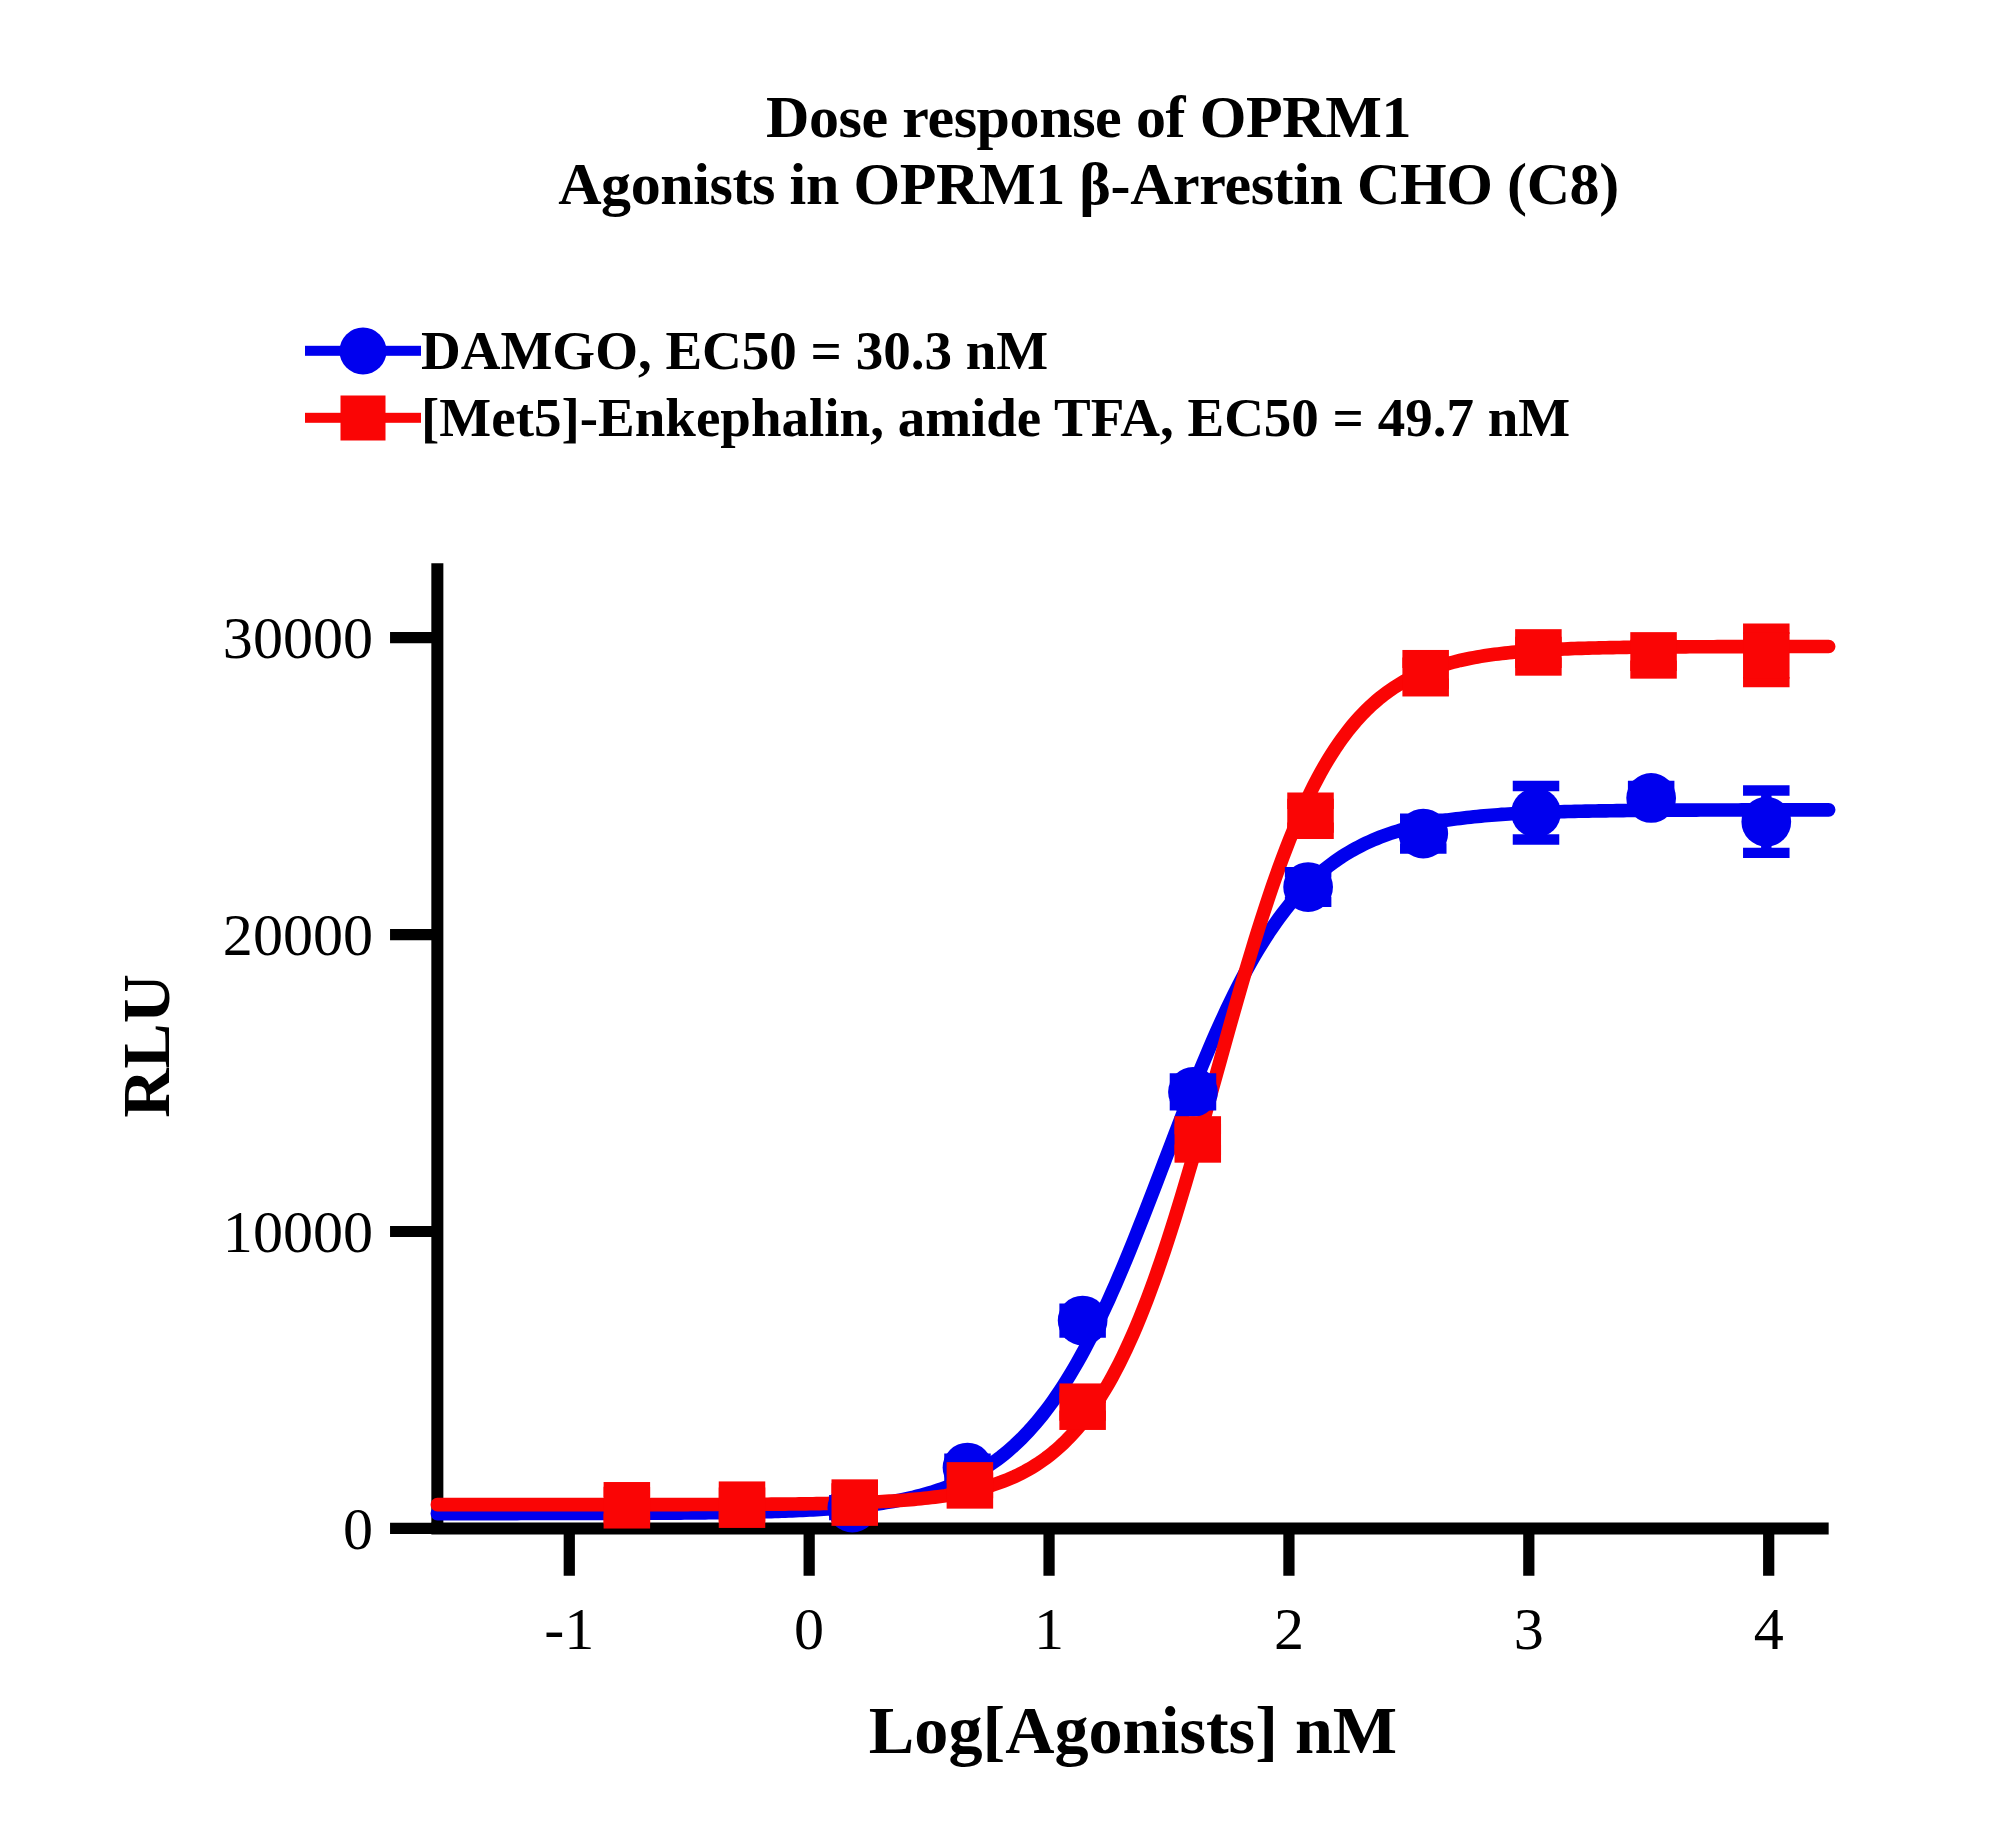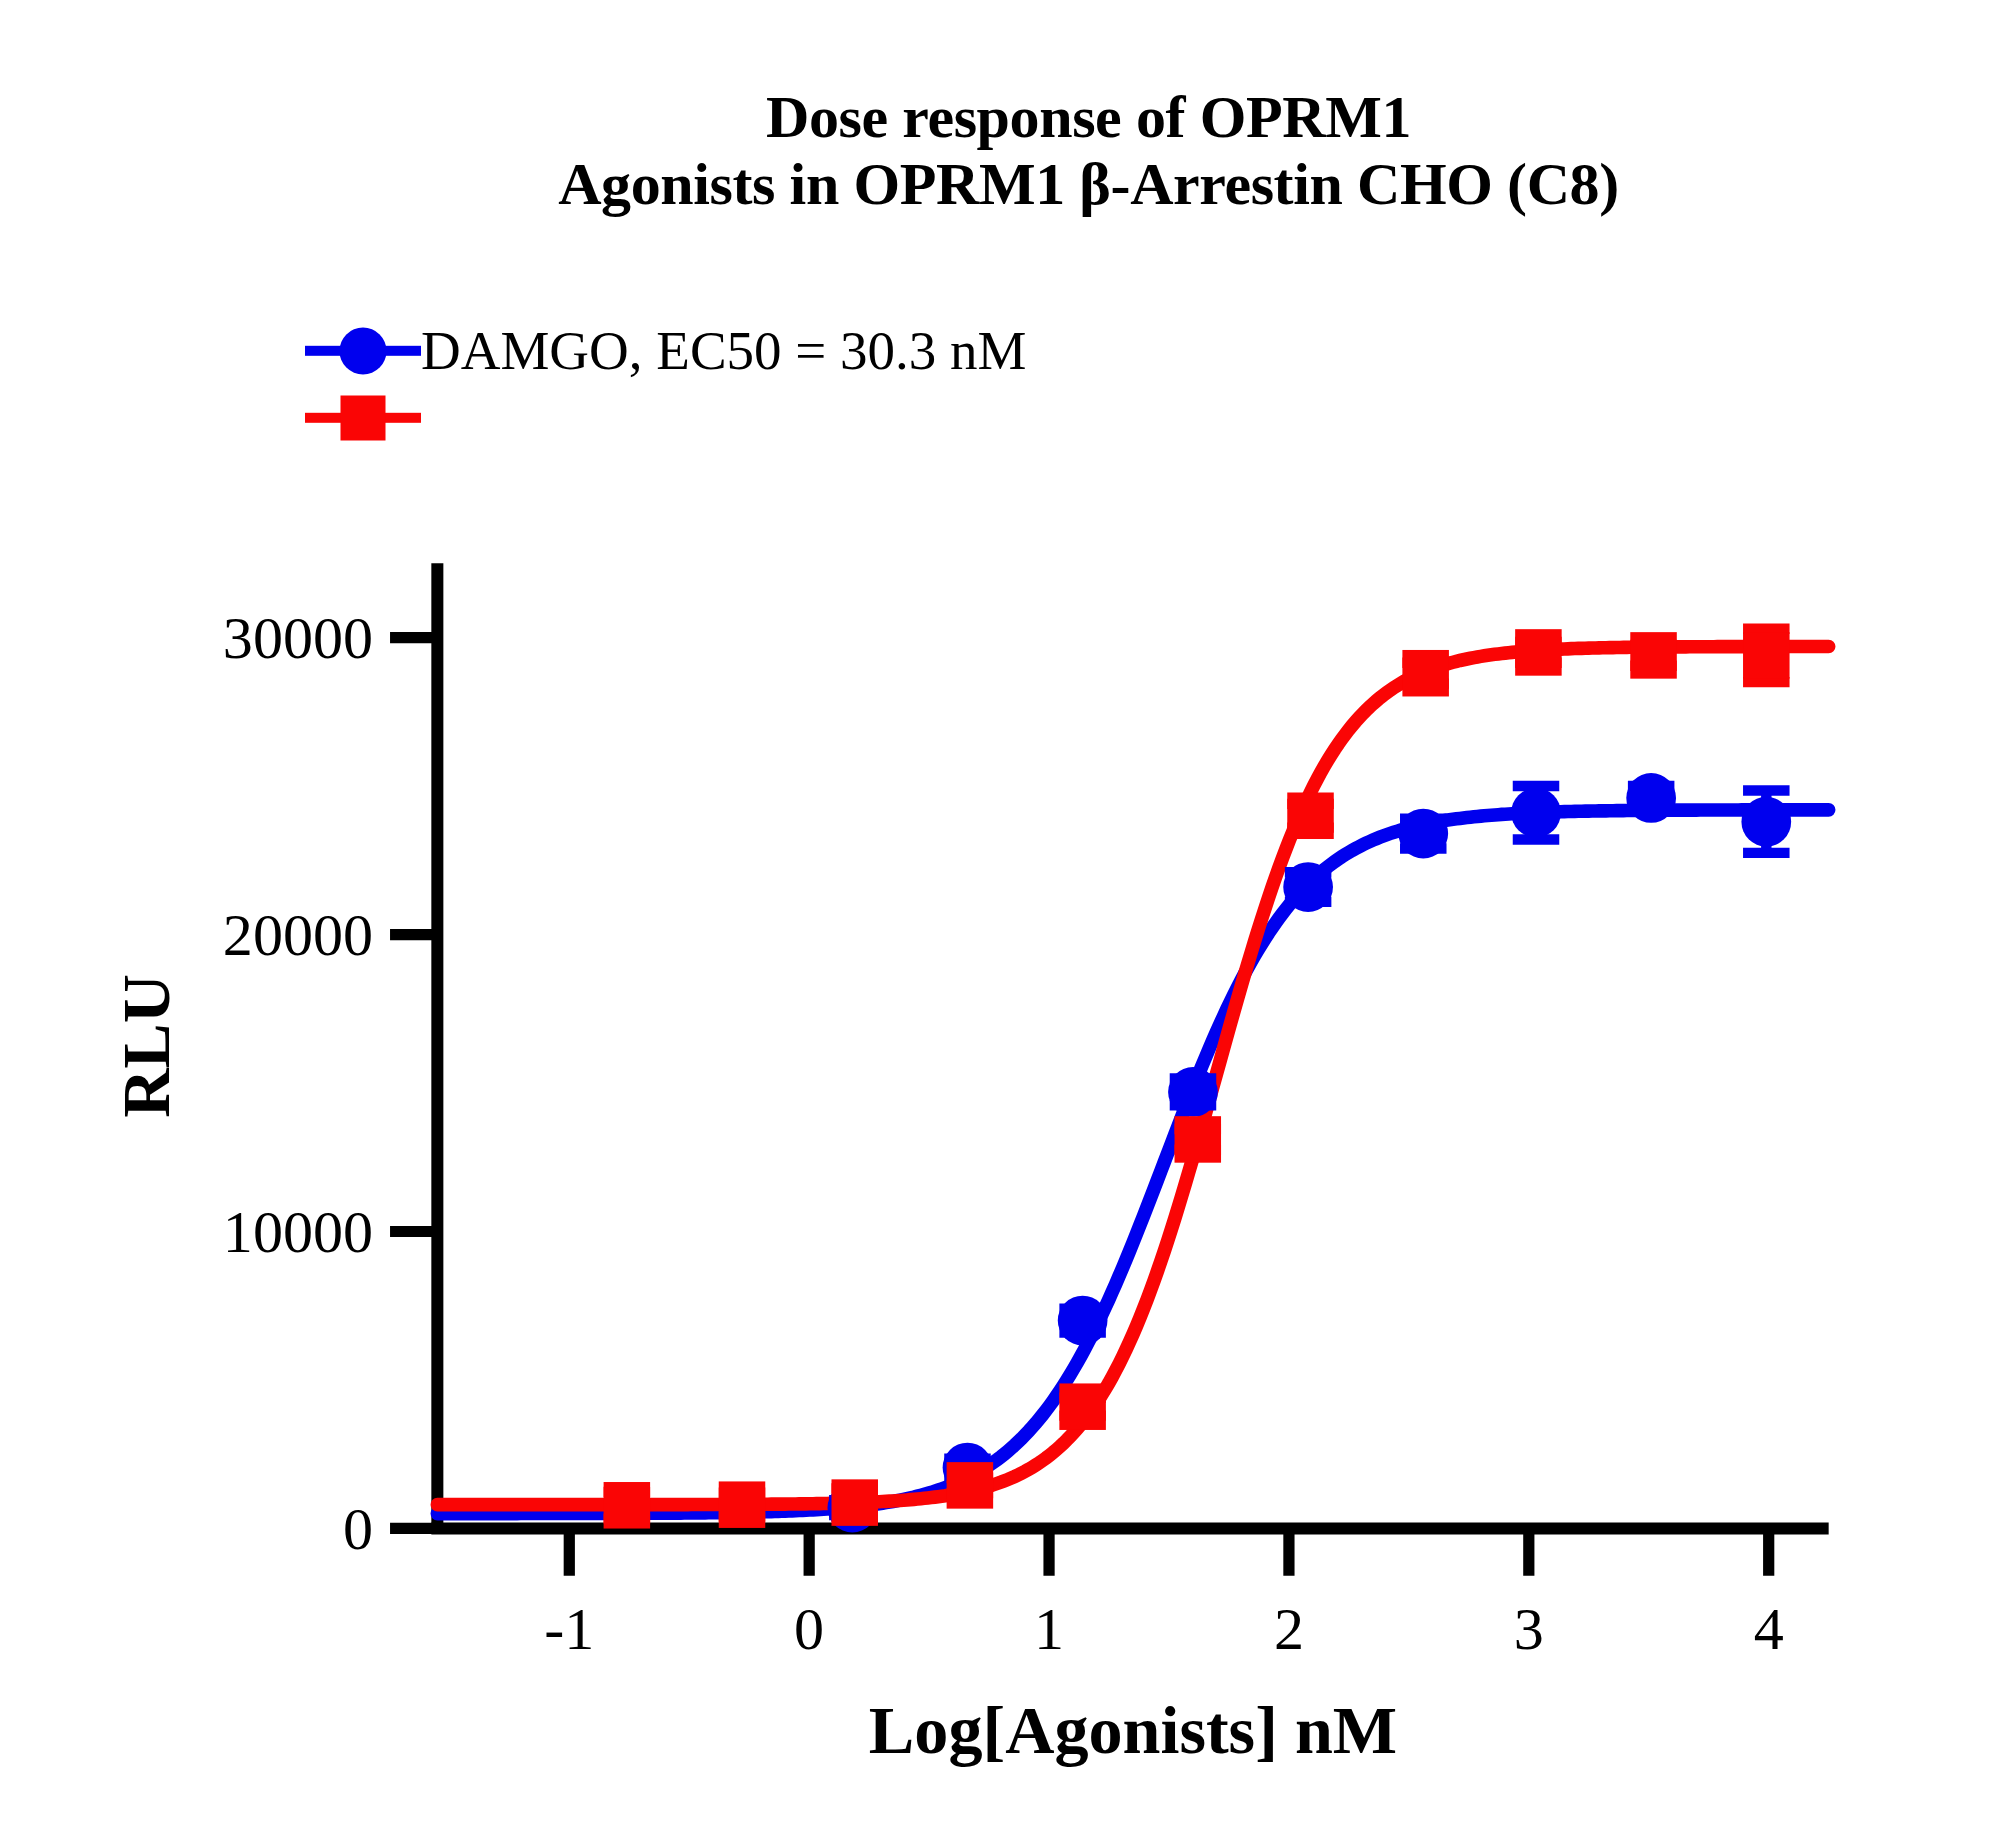--- a/index.html
+++ b/index.html
@@ -5,21 +5,21 @@
   html,body{margin:0;padding:0;background:#ffffff;}
   body{width:2177px;height:1846px;font-family:"Liberation Serif",serif;color:#000;overflow:hidden;}
   .page{position:relative;width:2177px;height:1846px;background:#fff;}
 
   .title-block{position:absolute;left:0;top:84px;width:2177px;text-align:center;}
   .title-line{font-family:"Liberation Serif",serif;font-weight:bold;font-size:60px;line-height:67px;letter-spacing:-0.4px;color:#000;white-space:nowrap;}
 
   .legend{position:absolute;left:305px;top:317px;width:1845px;}
   .legend-row{display:flex;align-items:center;height:67px;}
   .legend-key{width:116px;flex:0 0 116px;position:relative;height:48px;}
-  .legend-label{font-family:"Liberation Serif",serif;font-size:55px;line-height:55px;color:#000;white-space:nowrap;}
+  .legend-label{font-family:"Liberation Serif",serif;font-size:55px;line-height:55px;color:#000;white-space:nowrap;font-weight:bold;}
 
   .keyline{position:absolute;left:0;top:50%;transform:translateY(-50%);height:10.4px;width:116px;}
   .keyline.blue{background:#0000ee;}
   .keyline.red{background:#fa0505;}
   .keymark{position:absolute;left:50%;top:50%;transform:translate(-50%,-50%);}
   .keymark.circle{width:47px;height:47px;border-radius:50%;background:#0000ee;}
   .keymark.square{width:45px;height:45px;background:#fa0505;}
 
   .plot{position:absolute;left:0;top:0;width:2177px;height:1846px;}
   svg{display:block;}
@@ -43,20 +43,21 @@
         <div class="keyline blue"></div>
         <div class="keymark circle"></div>
       </div>
       <div class="legend-label">DAMGO, EC50 = 30.3 nM</div>
     </div>
     <div class="legend-row">
       <div class="legend-key">
         <div class="keyline red"></div>
         <div class="keymark square"></div>
       </div>
+      <div class="legend-label">[Met5]-Enkephalin, amide TFA, EC50 = 49.7 nM</div>
     </div>
   </div>
 
   <div class="plot">
     <svg id="chart-svg" width="2177" height="1846" viewBox="0 0 5428 4604">
         <line x1="1090" y1="1405" x2="1090" y2="3812" stroke="#000" stroke-width="30"></line>
         <line x1="1075" y1="3812" x2="4560" y2="3812" stroke="#000" stroke-width="30"></line>
         <line x1="972" y1="3812" x2="1090" y2="3812" stroke="#000" stroke-width="28"></line>
         <text x="930" y="3864" text-anchor="end" class="ticklabel">0</text>
         <line x1="972" y1="3071.3846153846152" x2="1090" y2="3071.3846153846152" stroke="#000" stroke-width="28"></line>

